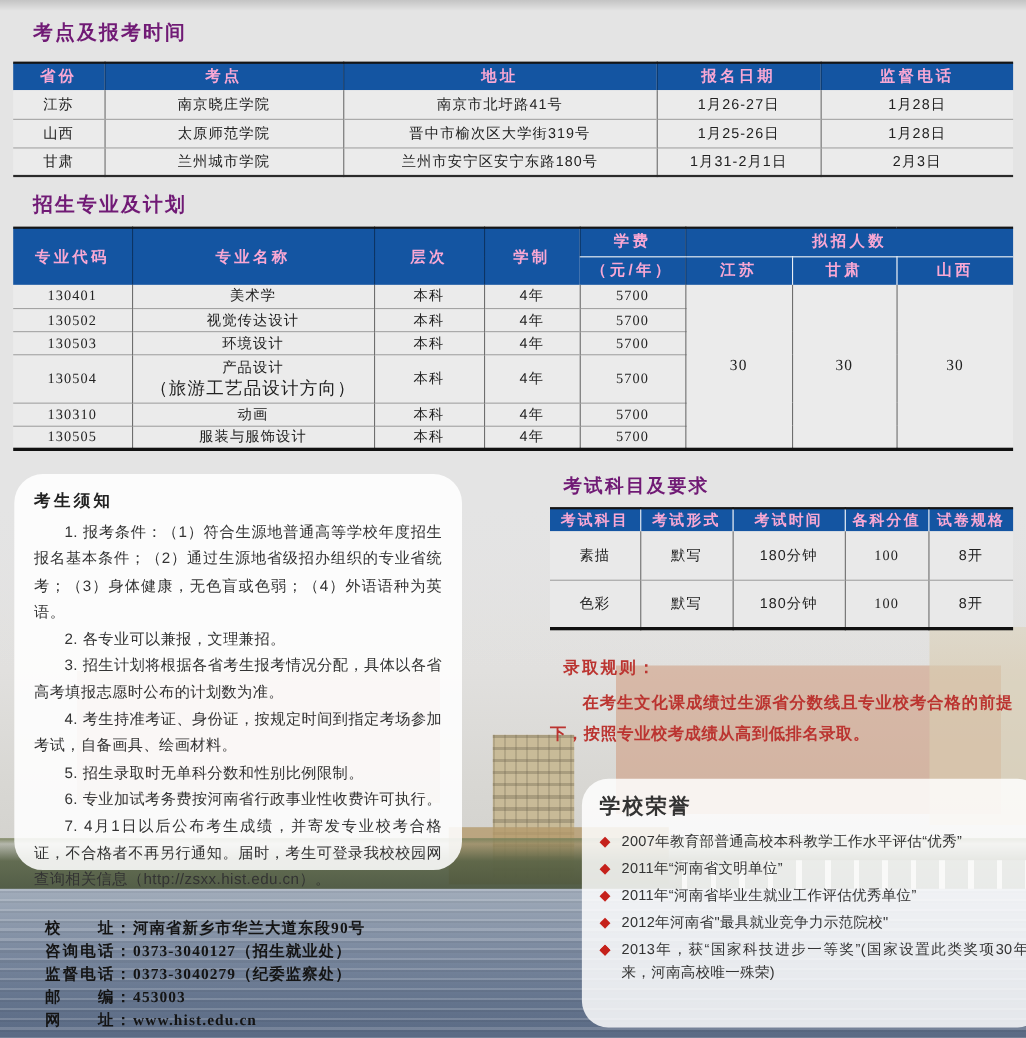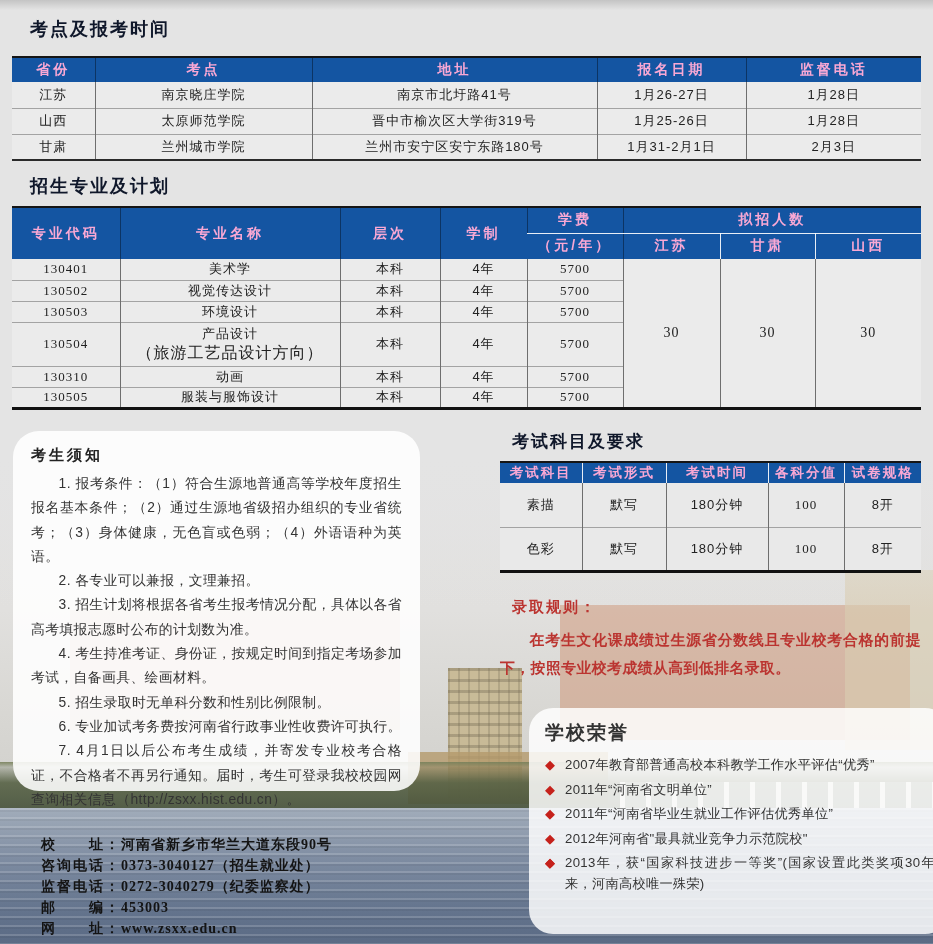--- a/index.html
+++ b/index.html
@@ -27,21 +27,21 @@
       background:linear-gradient(180deg, rgba(236,239,241,.9), rgba(214,219,223,.75));
       background-image:repeating-linear-gradient(90deg, rgba(255,255,255,.95) 0 5px, rgba(190,198,205,.4) 5px 26px); opacity:.8; }
   .ph-water{ position:absolute; left:0; top:378px; width:933px; height:136px;
       background:linear-gradient(180deg,#a2adbb 0%,#7c8aa0 40%,#64748d 75%,#5a6a84 100%); }
   .ph-ripples{ position:absolute; left:0; top:378px; width:933px; height:136px;
       background:repeating-linear-gradient(180deg, rgba(255,255,255,.16) 0 2px, rgba(0,0,0,.05) 2px 4px, transparent 4px 9px); }
   .ph-fade{ position:absolute; left:0; top:0; width:933px; height:180px;
       background:linear-gradient(180deg, #e4e4e4 15%, rgba(228,228,228,0) 100%); }
 
   
-  .sec-title{ position:absolute; font-size:18px; font-weight:bold; color:#0f172a; letter-spacing:2px; z-index:2; }
+  .sec-title{ position:absolute; font-size:18px; font-weight:bold; color:#701a75; letter-spacing:2px; z-index:2; }
   #t1-title{ left:30px; top:17px; }
   #t2-title{ left:30px; top:174px; }
   #t3-title{ left:512px; top:430px; font-size:17px; }
 
   
   table.tbl{ position:absolute; border-collapse:collapse; table-layout:fixed; z-index:2;
       border-top:2px solid #151515; }
   table.tbl th{ background:var(--blue); color:#f9a8d4; font-weight:bold; font-size:14px; letter-spacing:3px;
       text-align:center; vertical-align:middle; border-left:1px solid rgba(0,0,0,.38); }
   table.tbl th:first-child{ border-left:none; }
@@ -244,23 +244,23 @@
     <p>2. 各专业可以兼报，文理兼招。</p>
     <p>3. 招生计划将根据各省考生报考情况分配，具体以各省高考填报志愿时公布的计划数为准。</p>
     <p>4. 考生持准考证、身份证，按规定时间到指定考场参加考试，自备画具、绘画材料。</p>
     <p>5. 招生录取时无单科分数和性别比例限制。</p>
     <p>6. 专业加试考务费按河南省行政事业性收费许可执行。</p>
     <p>7. 4月1日以后公布考生成绩，并寄发专业校考合格证，不合格者不再另行通知。届时，考生可登录我校校园网查询相关信息（http://zsxx.hist.edu.cn）。</p>
 
     <div class="contact">
       <div class="c-line"><span class="c-label">校　　址：</span><span class="c-value">河南省新乡市华兰大道东段90号</span></div>
       <div class="c-line"><span class="c-label">咨询电话：</span><span class="c-value">0373-3040127（招生就业处）</span></div>
-      <div class="c-line"><span class="c-label">监督电话：</span><span class="c-value">0272-3040279（纪委监察处）</span></div>
+      <div class="c-line"><span class="c-label">监督电话：</span><span class="c-value">0373-3040279（纪委监察处）</span></div>
       <div class="c-line"><span class="c-label">邮　　编：</span><span class="c-value">453003</span></div>
-      <div class="c-line"><span class="c-label">网　　址：</span><span class="c-value">www.zsxx.edu.cn</span></div>
+      <div class="c-line"><span class="c-label">网　　址：</span><span class="c-value">www.hist.edu.cn</span></div>
     </div>
   </div>
 
   <h2 id="t3-title" class="sec-title">考试科目及要求</h2>
 
   <table id="t3" class="tbl">
     <colgroup>
         <col style="width:82px">
         <col style="width:84px">
         <col style="width:102px">

